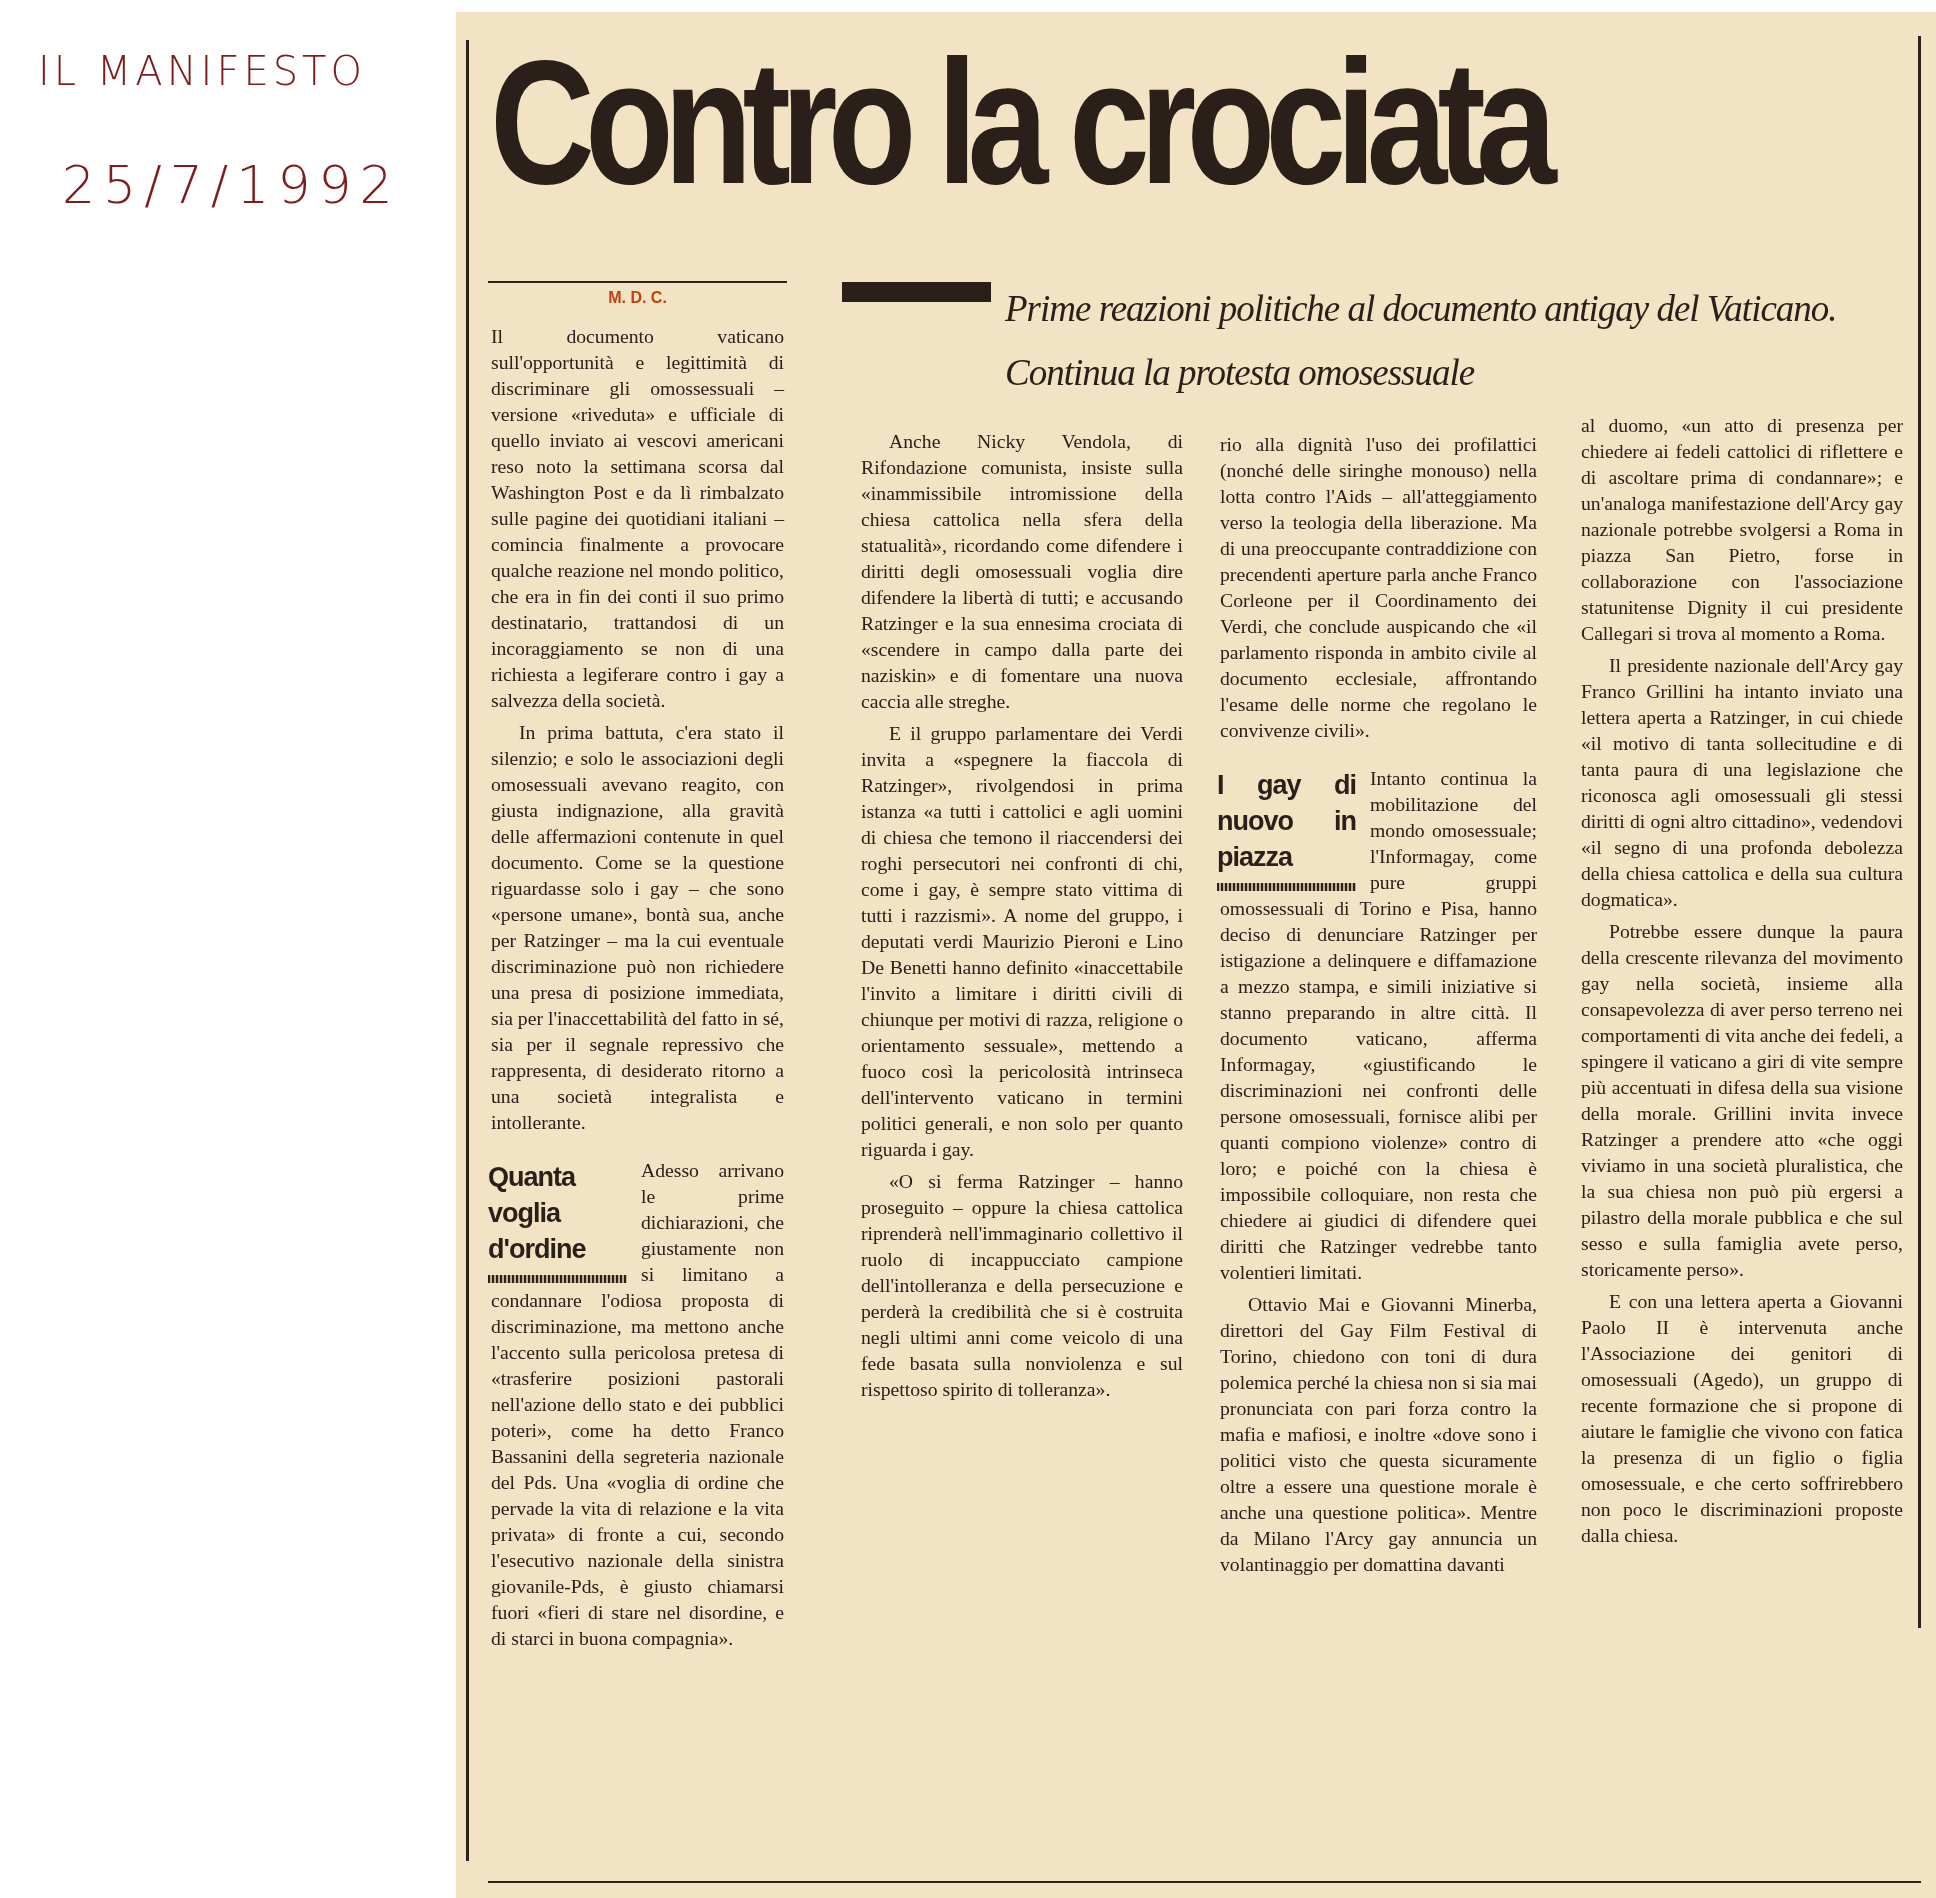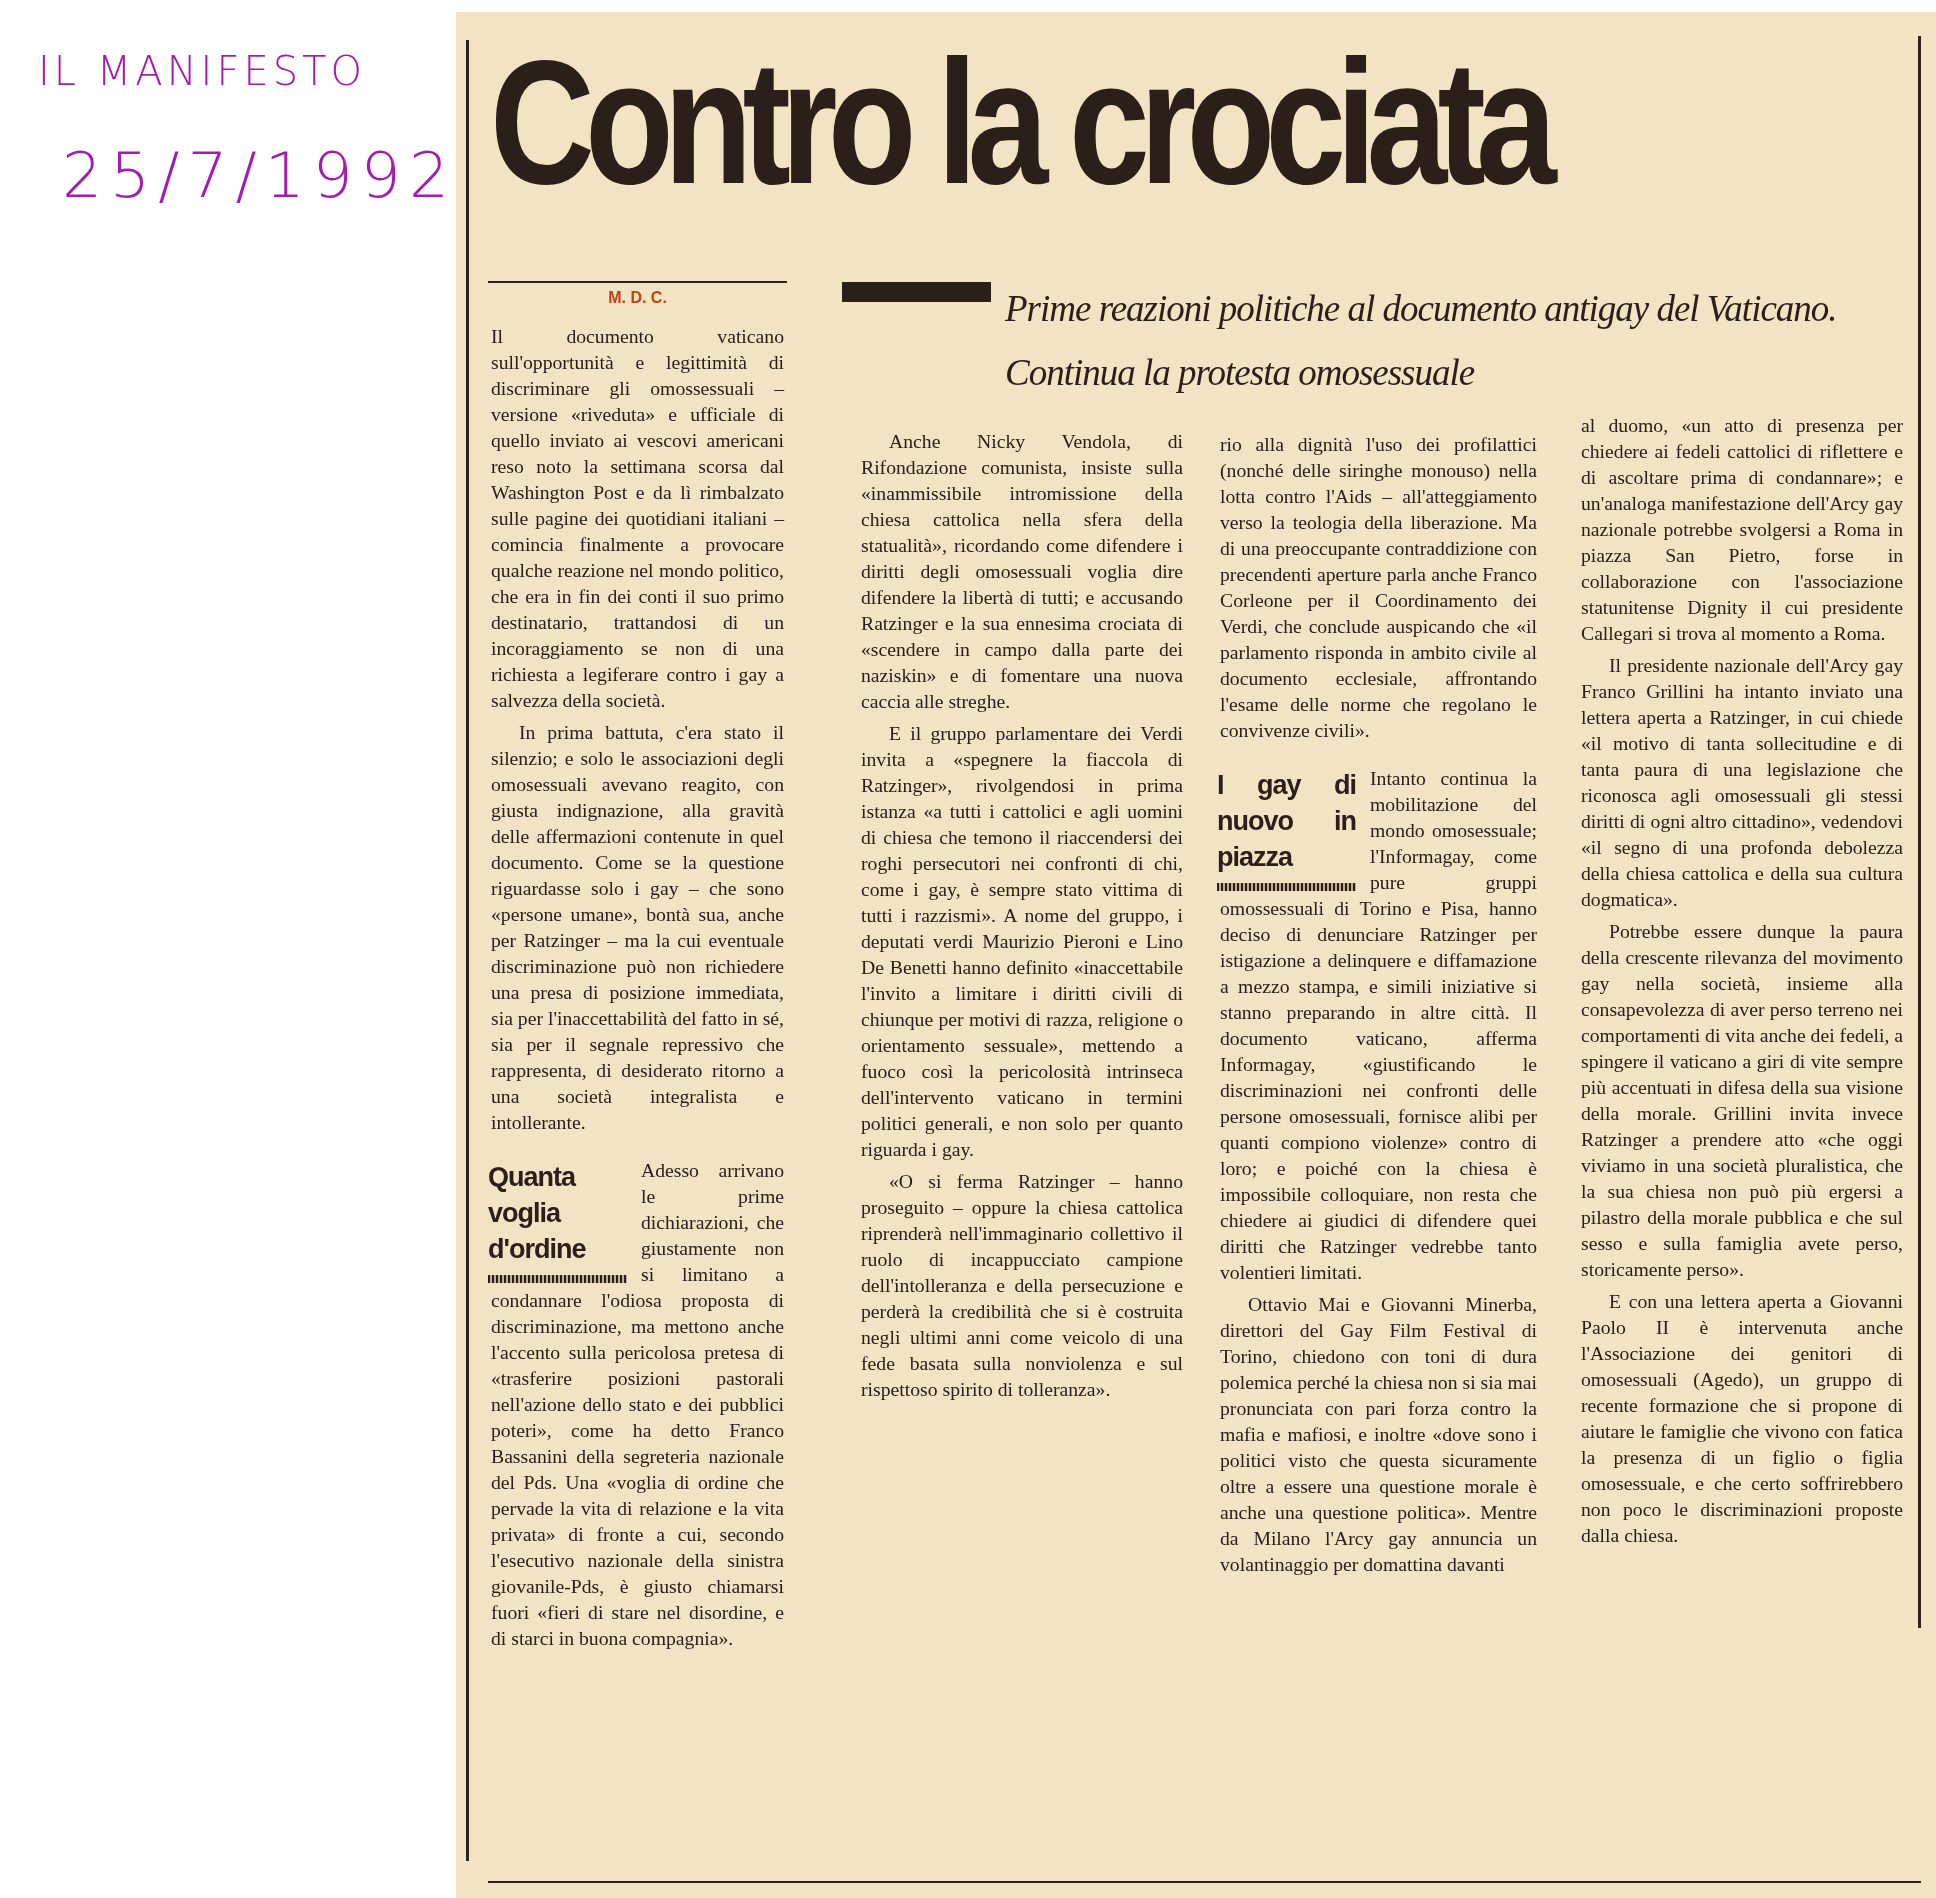--- a/index.html
+++ b/index.html
@@ -1,19 +1,19 @@
 <!DOCTYPE html>
 <html><head>
 <meta charset="utf-8">
 <style>
   html, body { margin:0; padding:0; }
   body { width:1936px; height:1898px; background:#ffffff; position:relative; overflow:hidden; font-family:"DejaVu Serif", serif; }
-  .note { position:absolute; color:#a21caf; font-family:"DejaVu Sans", sans-serif; font-weight:200; letter-spacing:4px; }
+  .note { position:absolute; color:#7f1d1d; font-family:"DejaVu Sans", sans-serif; font-weight:200; letter-spacing:4px; }
   .note.pub { left:38px; top:48px; font-size:40px; }
-  .note.date { left:62px; top:139px; font-size:63px; letter-spacing:8px; }
+  .note.date { left:62px; top:155px; font-size:52px; letter-spacing:8px; }
   .clip { position:absolute; left:456px; top:12px; width:1481px; height:1887px; background:#f2e3c4; }
   .border-left { position:absolute; left:466px; top:40px; width:3px; height:1821px; background:#2c241a; }
   .border-right { position:absolute; left:1918px; top:36px; width:3px; height:1592px; background:#2c241a; }
   .border-bottom { position:absolute; left:488px; top:1881px; width:1433px; height:2px; background:#2c241a; }
   .headline { position:absolute; left:490px; top:34px; font-family:"Liberation Sans", sans-serif; font-weight:bold; font-size:177px; letter-spacing:-12px; color:#2a2019; line-height:1; transform:scaleX(0.82); transform-origin:left top; white-space:nowrap; }
   .rule-top { position:absolute; left:488px; top:281px; width:299px; height:2px; background:#2c241a; }
   .byline { position:absolute; left:488px; top:289px; width:299px; text-align:center; font-family:"Liberation Sans", sans-serif; font-weight:bold; font-size:16px; color:#c2410c; }
   .kicker-bar { position:absolute; left:842px; top:282px; width:149px; height:20px; background:#2a2019; }
   .subhead { position:absolute; left:1005px; top:277px; width:896px; font-family:"Liberation Serif", serif; font-style:italic; font-size:37px; line-height:64px; color:#2a2019; letter-spacing:-1px; }
   .col { position:absolute; font-family:"Liberation Serif", serif; font-size:19.7px; line-height:26px; color:#2a2019; text-align:justify; hyphens:manual; }

